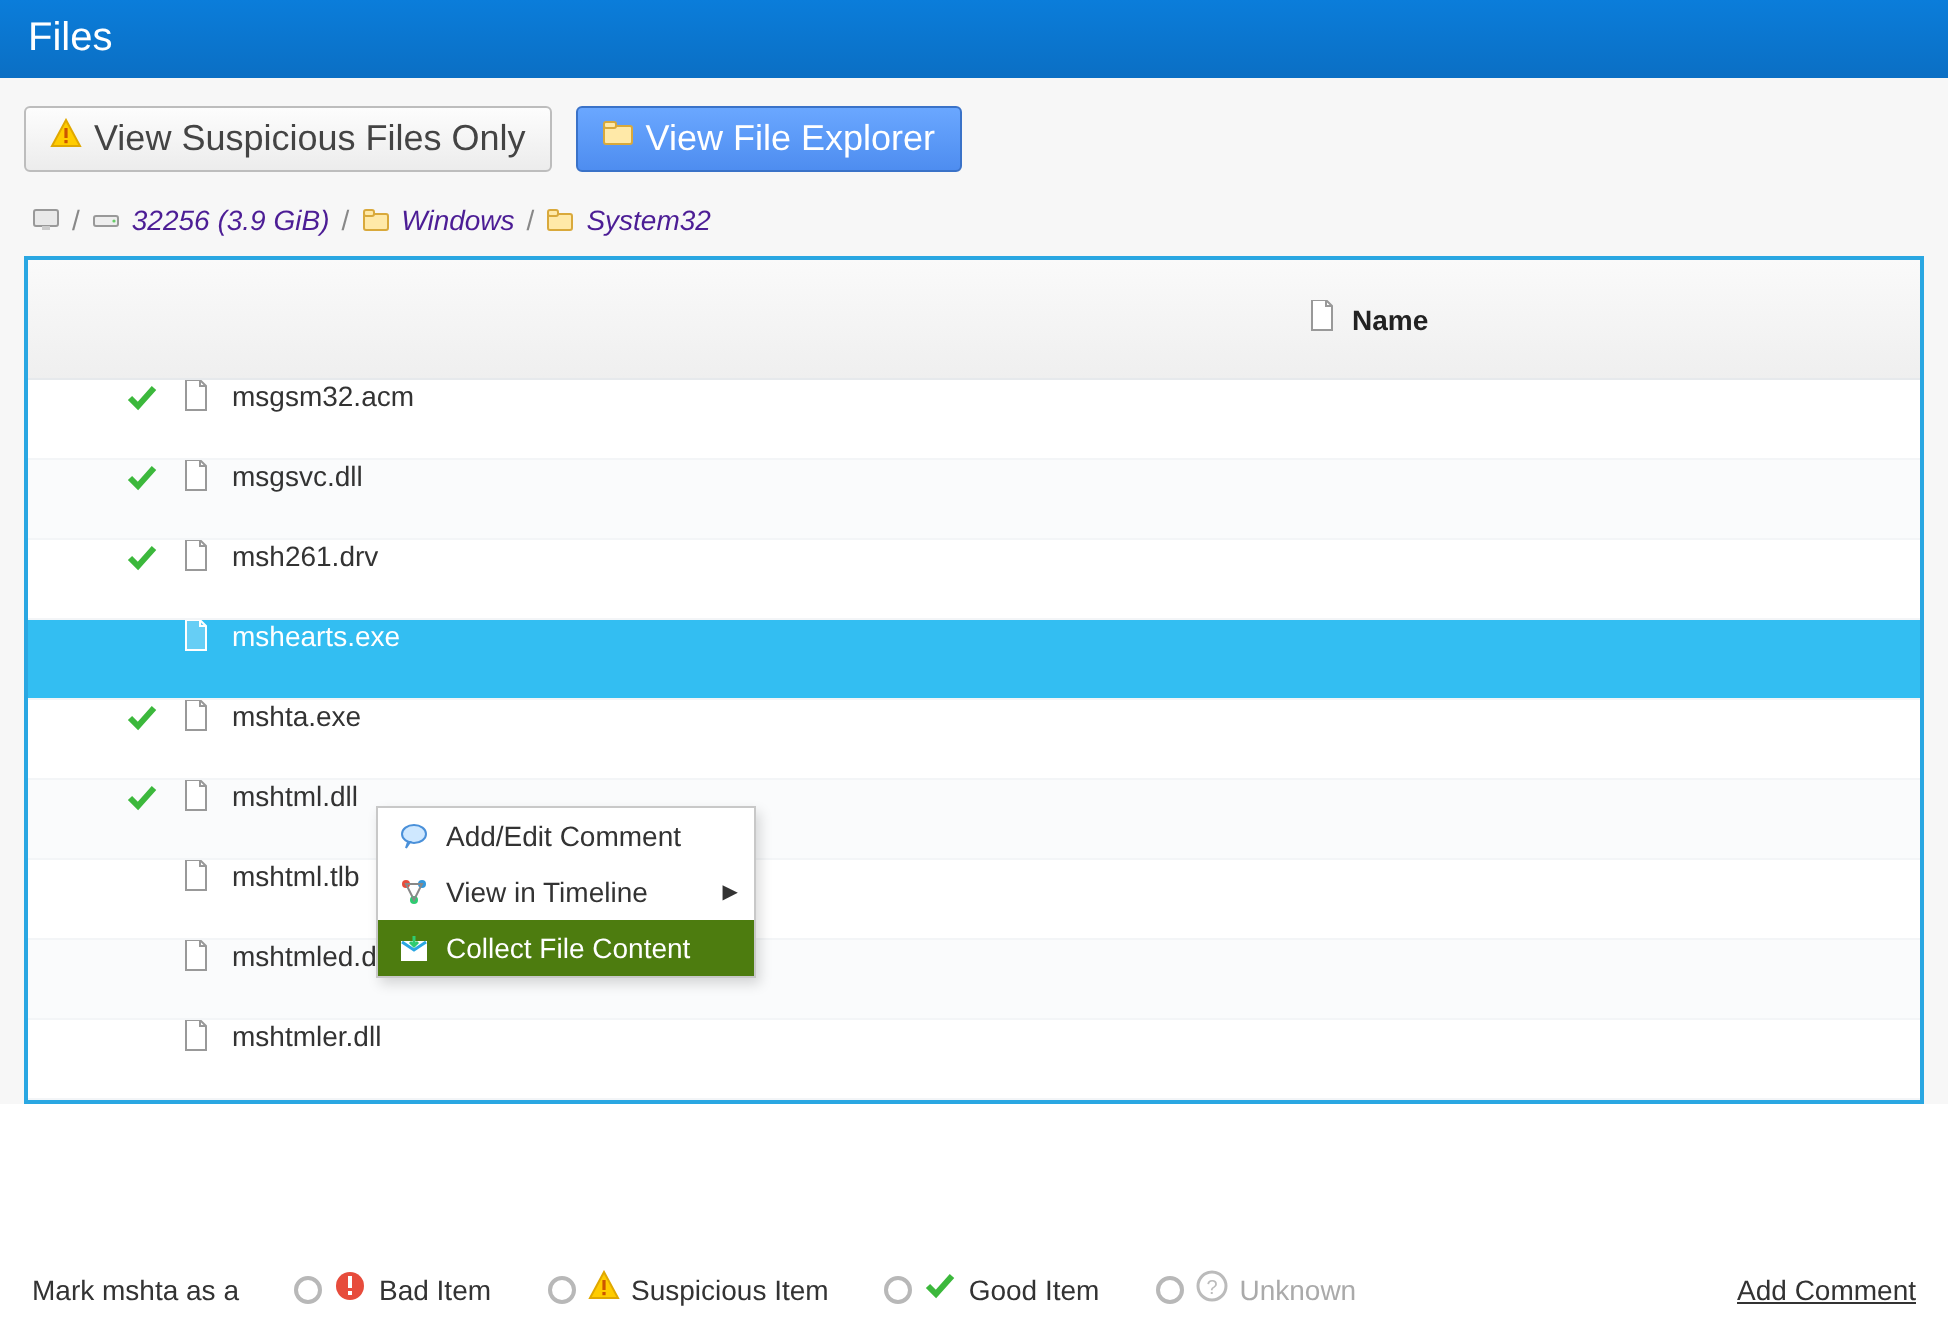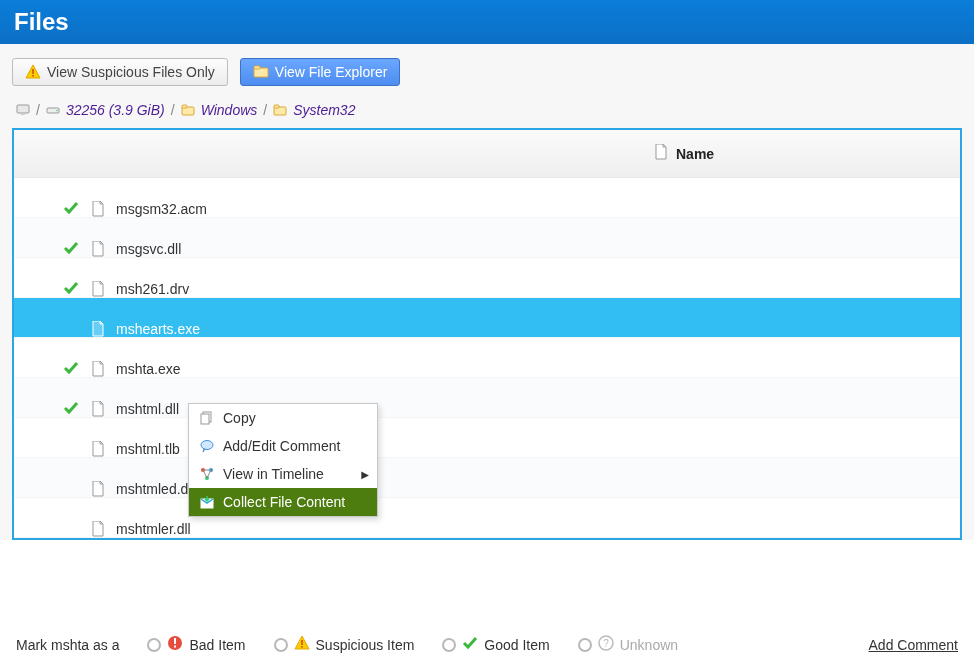--- a/index.html
+++ b/index.html
@@ -1,40 +1,40 @@
 <!DOCTYPE html>
 <html><head>
 <meta charset="utf-8">
 <style>
 * { box-sizing: border-box; margin: 0; padding: 0; }
 body { font-family: "Segoe UI", Arial, sans-serif; font-size: 14px; background: #fff; color: #333; width: 974px; height: 668px; overflow: hidden; position: relative; }
 
 
-.titlebar { background: linear-gradient(#0b7dda, #0b6fc4); color: #fff; padding: 8px 14px; font-size: 24px; font-weight: 700; }
+.titlebar { background: linear-gradient(#0b7dda, #0b6fc4); color: #fff; padding: 8px 14px; font-size: 20px; font-weight: 400; }
 
 
 .content { background: #f7f7f7; padding: 14px 12px 0 12px; }
 
 
 .toolbar { display: flex; gap: 12px; margin-bottom: 10px; }
-.btn { display: inline-flex; align-items: flex-start; gap: 6px; border: 1px solid #bdbdbd; background: linear-gradient(#fdfdfd, #ececec); padding: 5px 12px; border-radius: 3px; cursor: pointer; font-size: 14px; color: #444; }
+.btn { display: inline-flex; align-items: flex-start; gap: 6px; border: 1px solid #bdbdbd; background: linear-gradient(#fdfdfd, #ececec); padding: 5px 12px; border-radius: 3px; cursor: pointer; font-size: 18px; color: #444; }
 .btn.active { background: linear-gradient(#6aa7ff, #4e8df0); border-color: #3a72c8; color: #fff; }
 .btn .ico { width: 16px; height: 16px; display: inline-flex; align-items: center; justify-content: center; }
 
 
 .breadcrumb { display: flex; align-items: center; gap: 6px; padding: 6px 4px 10px 4px; font-size: 14px; }
 .breadcrumb a { color: #4c1d95; text-decoration: none; font-style: italic; }
 .breadcrumb .sep { color: #888; }
 .crumb-ico { width: 14px; height: 14px; display: inline-flex; align-items: center; justify-content: center; }
 
 
 .panel { border: 2px solid #2aa7e2; background: #fff; }
-.col-header { display: flex; align-items: center; height: 48px; padding-left: 640px; gap: 8px; background: linear-gradient(#fafafa, #efefef); border-bottom: 1px solid #e6e9ec; font-weight: 600; color: #222; }
+.col-header { display: flex; align-items: center; height: 60px; padding-left: 640px; gap: 8px; background: linear-gradient(#fafafa, #efefef); border-bottom: 1px solid #e6e9ec; font-weight: 600; color: #222; }
 .rows { }
-.row { display: flex; align-items: flex-end; height: 40px; padding-left: 48px; gap: 10px; border-bottom: 1px solid #f3f5f7; }
+.row { display: flex; align-items: flex-start; height: 40px; padding-left: 48px; gap: 10px; border-bottom: 1px solid #f3f5f7; }
 .row:nth-child(even) { background: #fafbfc; }
 .row.selected { background: #33bef2; color: #fff; }
 .row .status { width: 18px; height: 18px; display: inline-flex; align-items: center; justify-content: center; }
 .row .fileico { width: 16px; height: 16px; display: inline-flex; align-items: center; justify-content: center; }
 
 
 .ctxmenu { position: absolute; background: #fff; border: 1px solid #c8c8c8; box-shadow: 2px 3px 6px rgba(0,0,0,0.15); min-width: 190px; font-size: 14px; }
 .ctxitem { display: flex; align-items: center; gap: 8px; padding: 6px 10px; cursor: pointer; position: relative; }
 .ctxitem:hover, .ctxitem.hover { background: #4d7c0f; color: #fff; }
 .ctxitem .arrow { position: absolute; right: 8px; font-size: 10px; }
@@ -234,29 +234,20 @@
             </svg>
           </span>
           <span>mshtmler.dll</span>
         </div>
       </div>
   </div>
 
 </div>
 
 <div class="ctxmenu" id="ctxmenu" style="left: 188px; top: 403px;">
-    <div class="ctxitem">
-      <span class="ctxico">
-        <svg width="14" height="14" viewBox="0 0 14 14">
-          <rect x="3" y="1" width="8" height="10" fill="#fff" stroke="#999"></rect>
-          <rect x="1" y="3" width="8" height="10" fill="#fff" stroke="#999"></rect>
-        </svg>
-      </span>
-      <span>Copy</span>
-    </div>
     <div class="ctxitem">
       <span class="ctxico">
         <svg width="14" height="14" viewBox="0 0 14 14">
           <ellipse cx="7" cy="6" rx="6" ry="4.5" fill="#cfe8ff" stroke="#4a90d9"></ellipse>
           <path d="M5 10 l-2 3 l1 -3 z" fill="#cfe8ff" stroke="#4a90d9"></path>
         </svg>
       </span>
       <span>Add/Edit Comment</span>
     </div>
     <div class="ctxitem">

